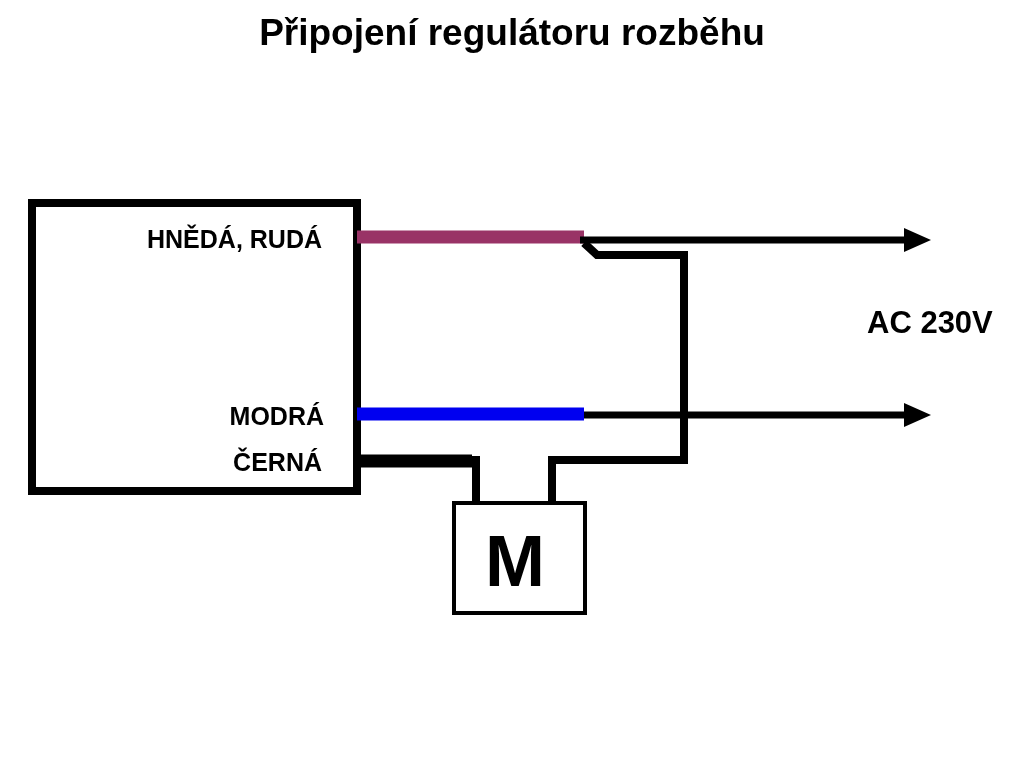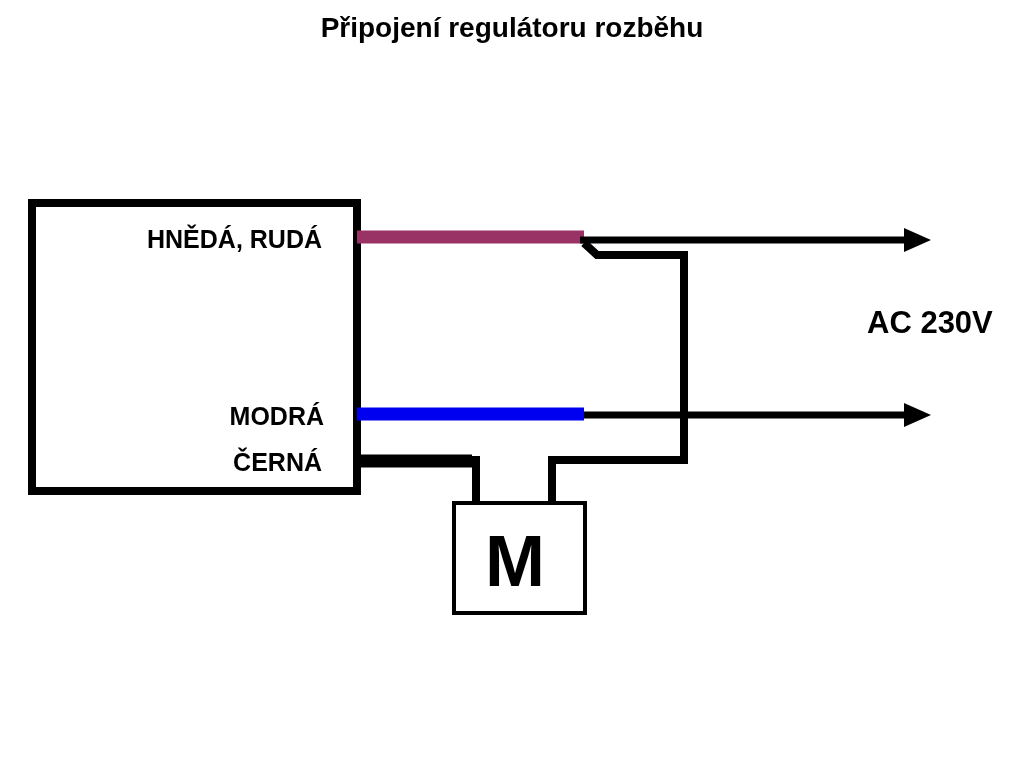--- a/index.html
+++ b/index.html
@@ -15,21 +15,21 @@
     background: #ffffff;
     overflow: hidden;
   }
   .page-title {
     position: absolute;
     left: 0;
     right: 0;
     top: 13px;
     margin: 0;
     text-align: center;
-    font-size: 28px;
+    font-size: 37px;
     font-weight: bold;
     color: #000000;
     letter-spacing: 0px;
     line-height: 1.1;
   }
   svg.diagram {
     position: absolute;
     left: 0;
     top: 0;
   }

